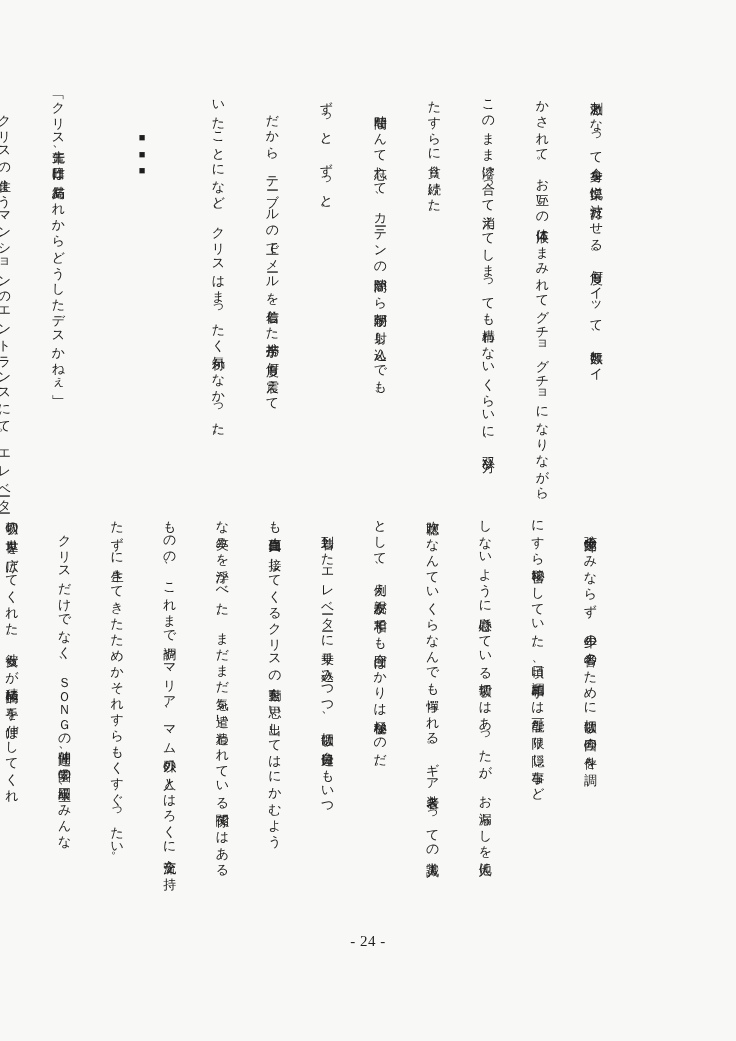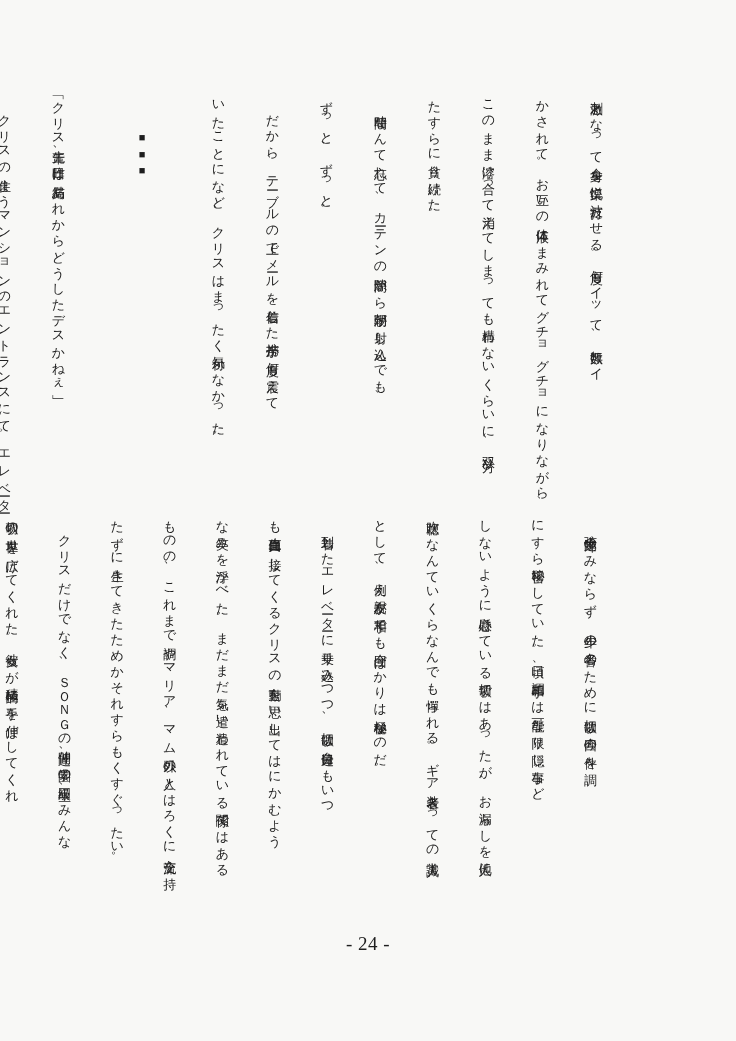--- a/index.html
+++ b/index.html
@@ -47,21 +47,21 @@
     font-size: 11px;
     letter-spacing: 4.5px;
     white-space: pre;
   }
   .page-number {
     position: absolute;
     top: 933px;
     left: 0;
     width: 736px;
     text-align: center;
-    font-size: 19px;
+    font-size: 15px;
     letter-spacing: 0.5px;
   }
 </style>
 </head>
 <body>
 
 <div class="page">
 
   <div id="top-block" class="vblock">
     <div class="vline">刺激となって全身を悦楽に波打たせる。何度もイッて、無数にイ</div>

